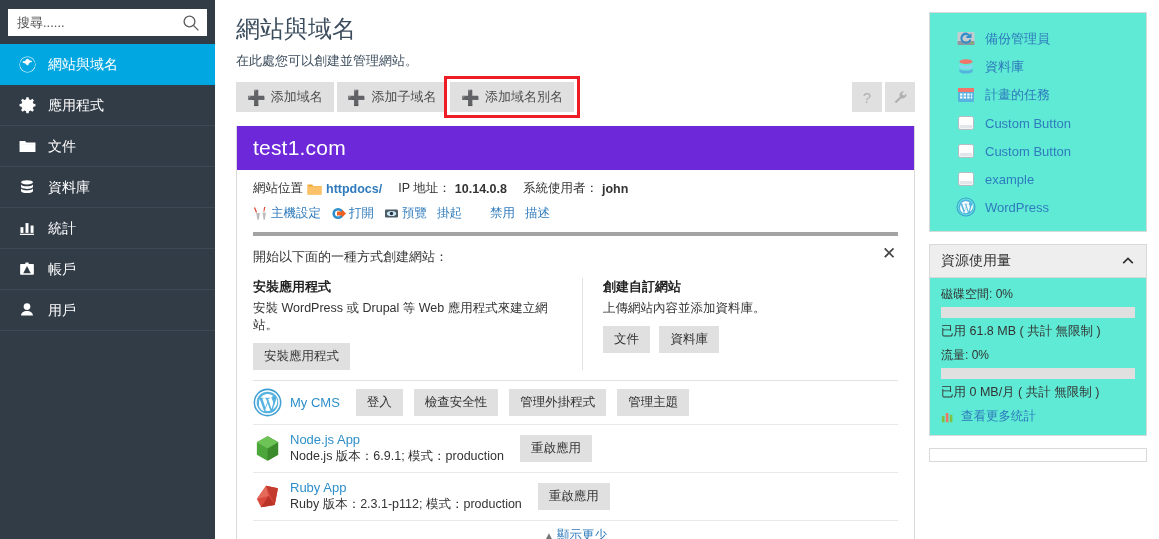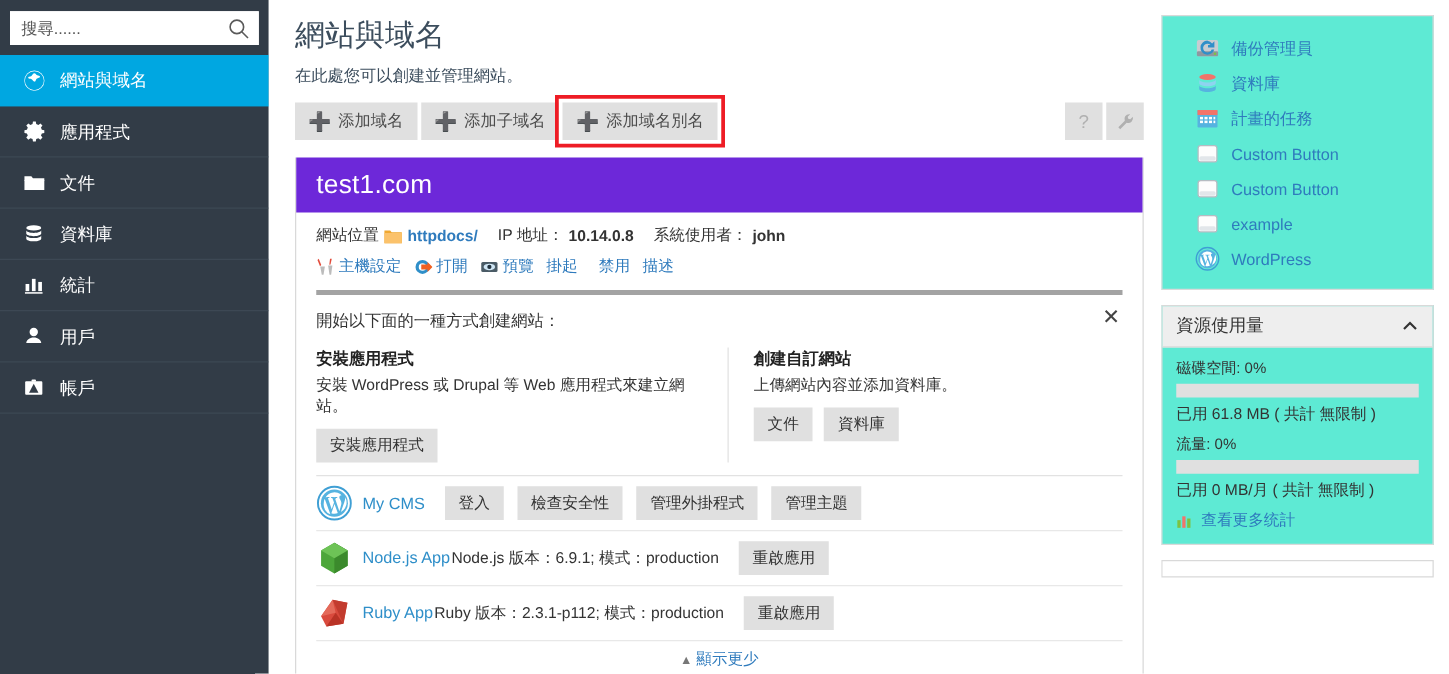--- a/index.html
+++ b/index.html
@@ -176,21 +176,21 @@
 
   .app-row {
     display: flex; align-items: center;
     padding: 7px 0;
     border-bottom: 1px solid #e8e8e8;
     gap: 8px;
   }
   .app-ico { width: 29px; height: 29px; flex: 0 0 29px; }
   .app-name { color: #2f8fc9; font-size: 13px; }
   .app-meta { font-size: 12.5px; color: #333; }
-  .app-txt2 { display: flex; flex-direction: row; gap: 1px; }
+  .app-txt2 { display: flex; flex-direction: column; gap: 1px; }
   .appbtns { display: flex; gap: 6px; margin-left: 8px; }
   .show-less {
     text-align: center; font-size: 12.5px; color: #2f7bbd;
     padding: 6px 0 4px 0; cursor: pointer;
   }
   .show-less .caret { color: #777; font-size: 10px; margin-right: 3px; }
 
   
   .rail {
     width: 230px; flex: 0 0 230px;
@@ -294,36 +294,36 @@
           <rect x="15.4" y="8" width="3.6" height="9"></rect>
           <rect x="2.4" y="18" width="17.2" height="1.5"></rect>
         </svg>
       </span>
       <span class="nav-label">統計</span>
     </div>
 
     <div class="nav-item">
       <span class="nav-ico">
         <svg viewBox="0 0 22 22" width="18" height="18" fill="#ffffff">
-          <circle cx="11" cy="6.8" r="4.1"></circle>
-          <path d="M11 12.1c-4.1 0-7.3 2.5-7.3 5.6h14.6c0-3.1-3.2-5.6-7.3-5.6z"></path>
-        </svg>
-      </span>
-      <span class="nav-label">用戶</span>
-    </div>
-
-    <div class="nav-item">
-      <span class="nav-ico">
-        <svg viewBox="0 0 22 22" width="18" height="18" fill="#ffffff">
           <rect x="2.6" y="5" width="16.8" height="13" rx="1"></rect>
           <path d="M11 7.4l4.6 8.8H6.4z" fill="#323c47"></path>
           <rect x="8.8" y="3.2" width="4.4" height="2.2" rx="1"></rect>
         </svg>
       </span>
       <span class="nav-label">帳戶</span>
+    </div>
+
+    <div class="nav-item">
+      <span class="nav-ico">
+        <svg viewBox="0 0 22 22" width="18" height="18" fill="#ffffff">
+          <circle cx="11" cy="6.8" r="4.1"></circle>
+          <path d="M11 12.1c-4.1 0-7.3 2.5-7.3 5.6h14.6c0-3.1-3.2-5.6-7.3-5.6z"></path>
+        </svg>
+      </span>
+      <span class="nav-label">用戶</span>
     </div>
   </div>
 
   <div class="center">
     <h1 class="page-title">網站與域名</h1>
     <div class="page-sub">在此處您可以創建並管理網站。</div>
 
     <div class="toolbar">
       <button class="tb-btn">
         <span class="plus">➕</span>
@@ -390,21 +390,21 @@
             <a>打開</a>
           </span>
           <span class="op">
             <svg class="mini" viewBox="0 0 15 15">
               <rect x="1" y="3.5" width="13" height="8" rx="1.2" fill="#4a5b66"></rect>
               <ellipse cx="7.5" cy="7.5" rx="4.6" ry="2.6" fill="#cfe6f5"></ellipse>
               <circle cx="7.5" cy="7.5" r="1.7" fill="#22323e"></circle>
             </svg>
             <a>預覽</a>
           </span>
-          <a style="margin-right:12px;">掛起</a>
+          <a style="margin-right:23px;">掛起</a>
           <a style="margin-right:5px;">禁用</a>
           <a>描述</a>
         </div>
 
         <div class="start-block">
           <div class="start-title">開始以下面的一種方式創建網站：</div>
           <span class="close-x">✕</span>
           <div class="cols">
             <div class="col-a">
               <div class="col-h">安裝應用程式</div>

